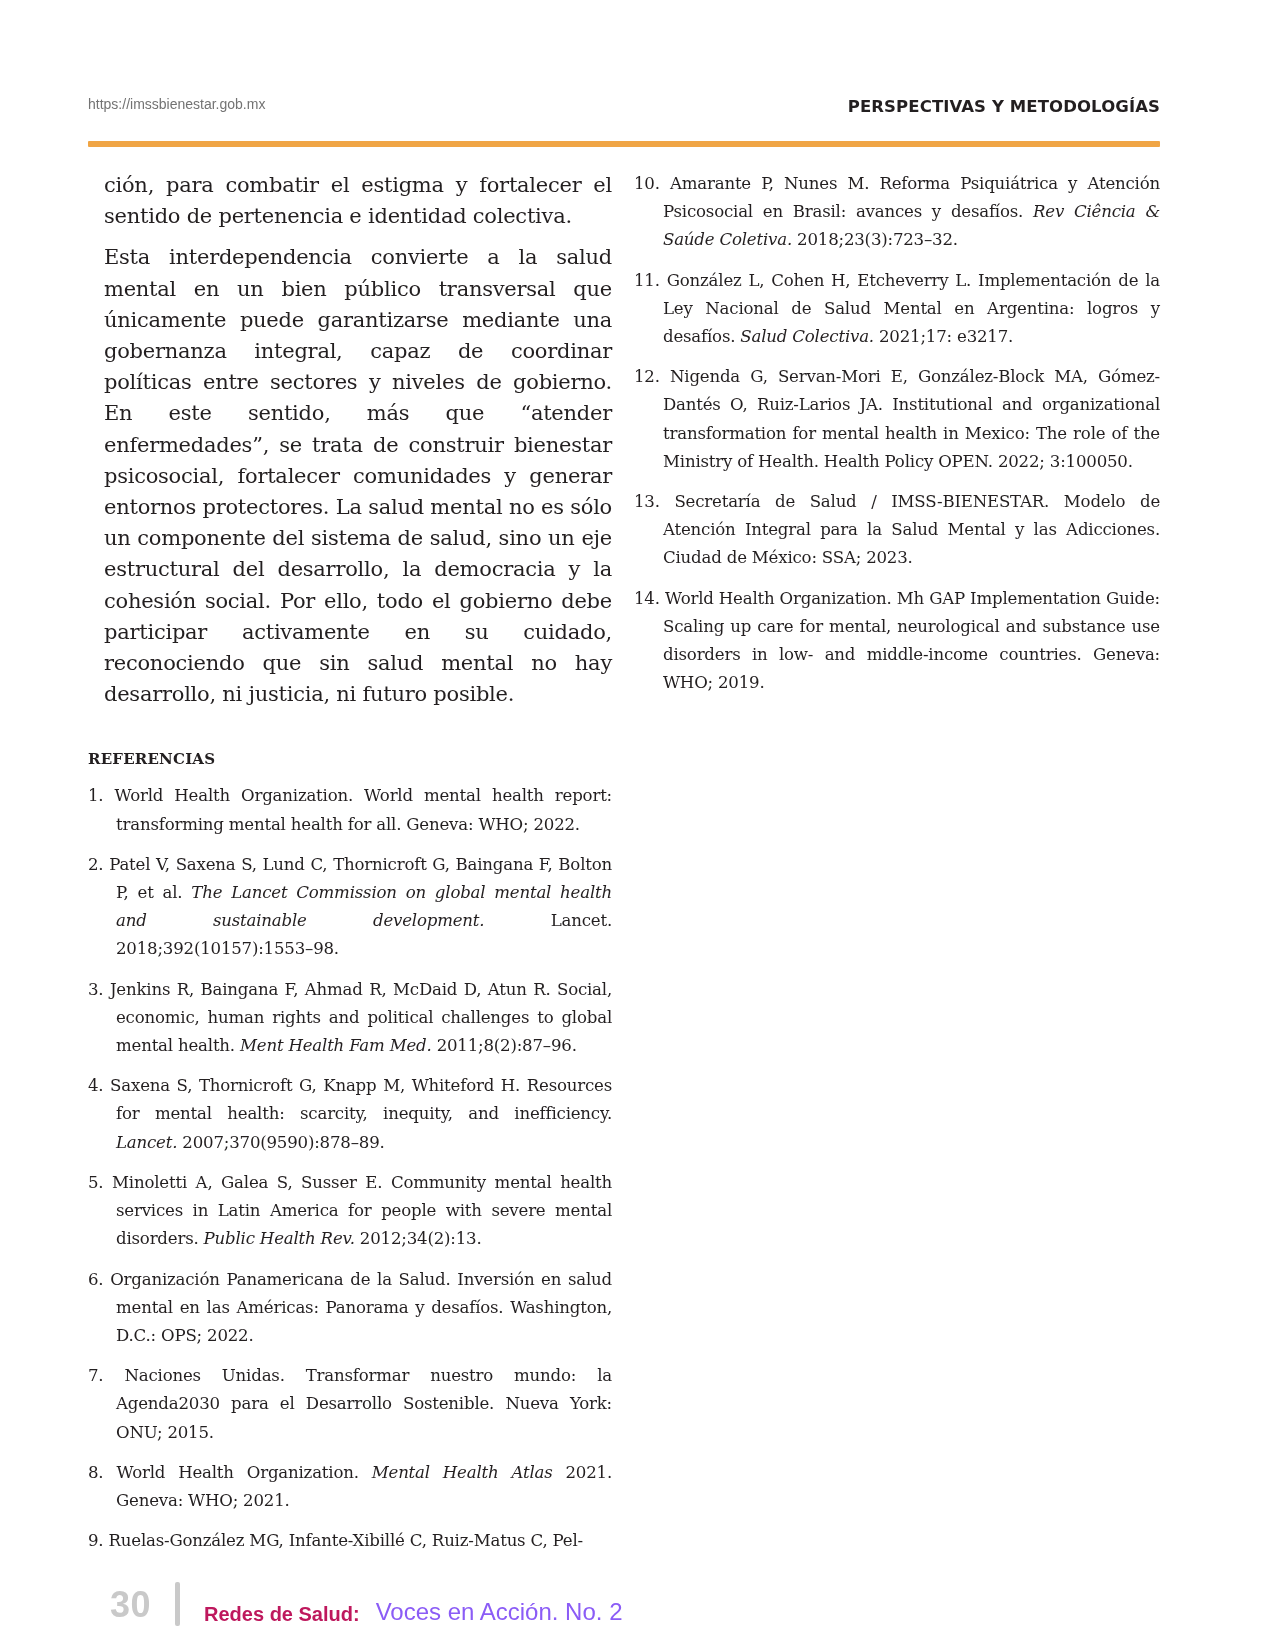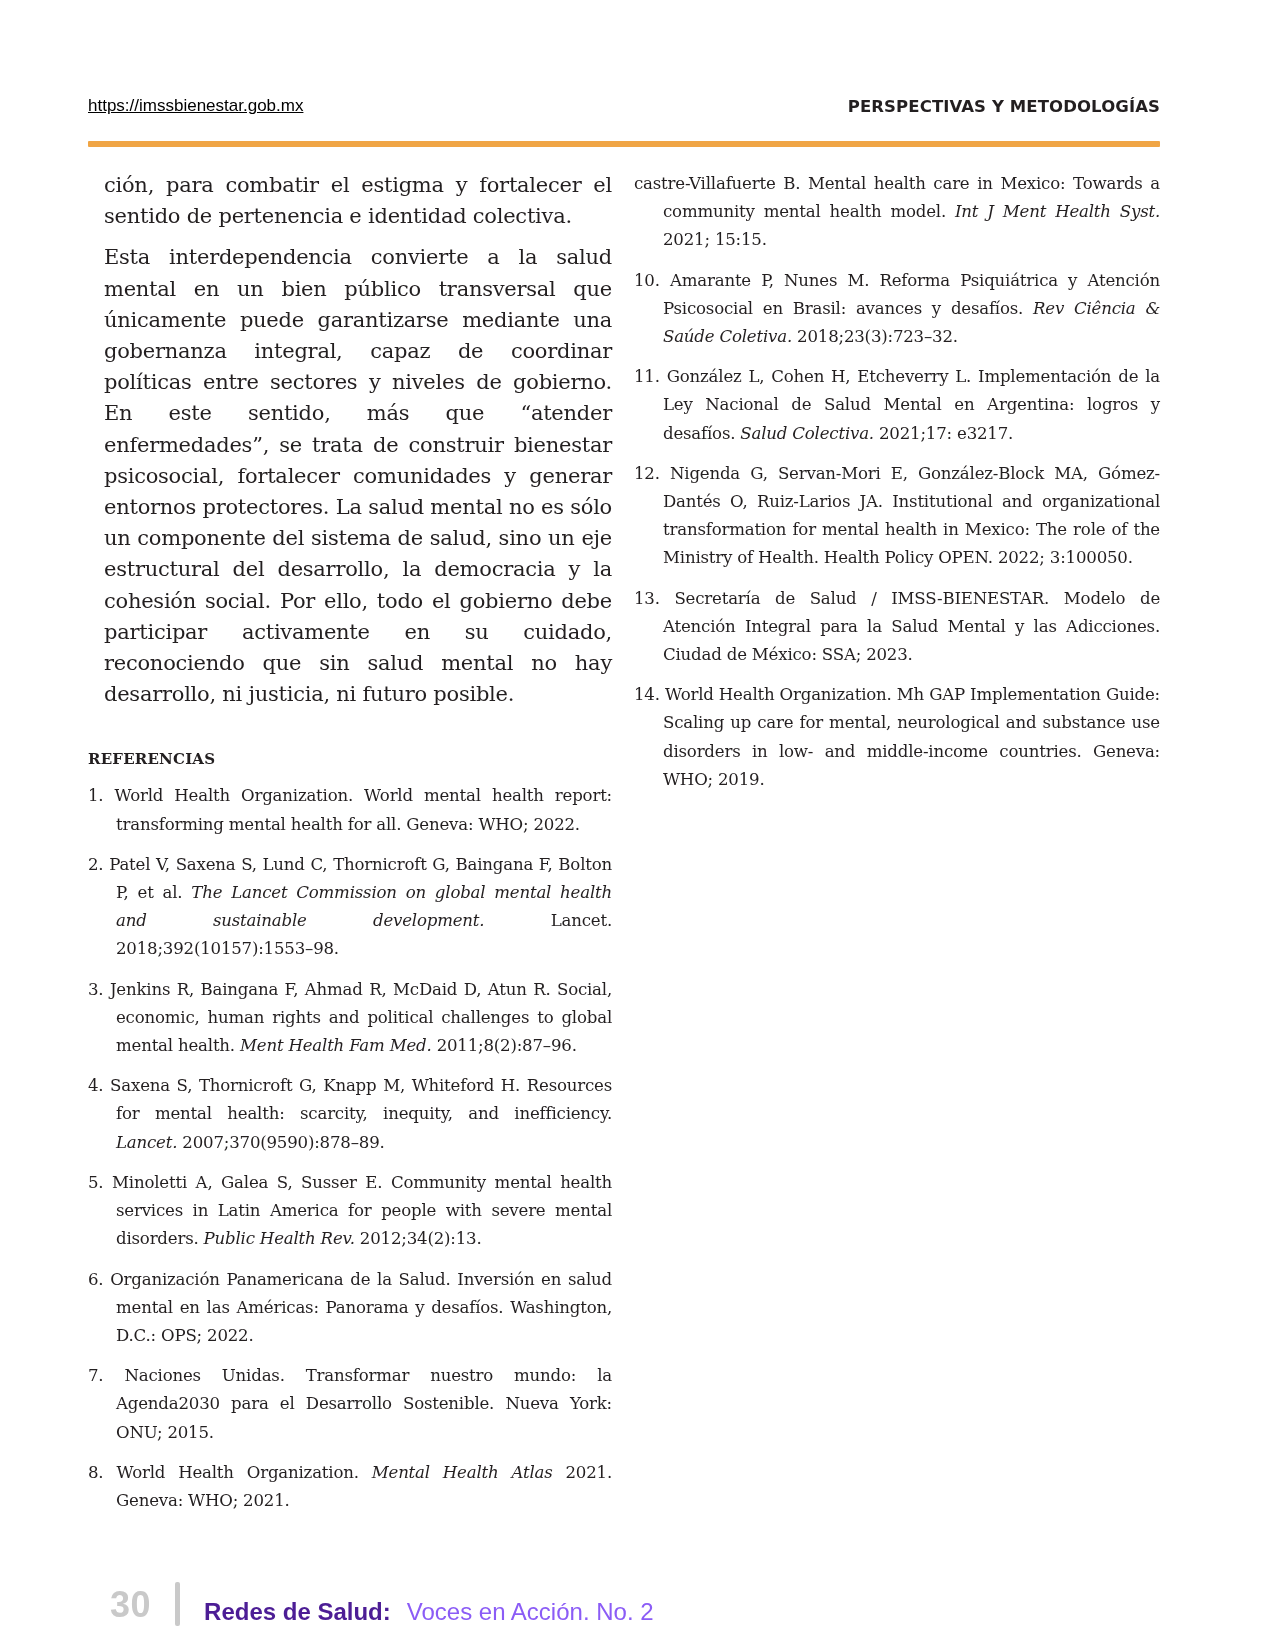--- a/index.html
+++ b/index.html
@@ -1,19 +1,19 @@
 <!DOCTYPE html>
 <html><head>
   <meta charset="utf-8">
   <style>
     html, body { margin: 0; padding: 0; background: #ffffff; }
     body { width: 1275px; height: 1650px; position: relative; overflow: hidden; color: #231f20; }
     .header-url {
       position: absolute; left: 88px; top: 96px;
-      font-family: "Liberation Sans", sans-serif; font-size: 17px; color: #000000; text-decoration: underline;
+      font-family: "Liberation Sans", sans-serif; font-size: 14px; color: #737373;
     }
     .header-section {
       position: absolute; right: 115px; top: 97px;
       font-family: "DejaVu Sans", sans-serif; font-weight: bold; font-size: 16.5px;
       color: #231f20; letter-spacing: 0.1px; margin-left: 12px;
     }
     .header-rule {
       position: absolute; left: 88px; top: 141px; width: 1072px; height: 6px;
       background: #f0a545; border-radius: 1px;
     }
@@ -36,21 +36,21 @@
     }
     .col-right .ref { padding-left: 29px; text-indent: -29px; }
     .ref i { font-style: italic; }
     .ref-cont { text-indent: 0; }
     .footer {
       position: absolute; left: 110px; top: 1580px; height: 46px;
       display: flex; align-items: flex-end; font-family: "Liberation Sans", sans-serif;
     }
     .page-num { font-size: 36px; font-weight: bold; color: #c9c9c9; letter-spacing: 0.5px; }
     .footer-bar { width: 5px; height: 44px; background: #c9c9c9; margin: 0 24px 0 24px; border-radius: 2px; }
-    .pub-bold { font-size: 24px; font-weight: bold; color: #4c1d95; }
+    .pub-bold { font-size: 20px; font-weight: bold; color: #be185d; }
     .pub-rest { font-size: 24px; color: #8b5cf6; margin-left: 16px; }
   </style>
 </head>
 <body>
 
 <div class="header-url">https://imssbienestar.gob.mx</div>
 <div class="header-section">PERSPECTIVAS Y METODOLOGÍAS</div>
 <div class="header-rule"></div>
 
 <div class="col col-left">
@@ -59,25 +59,25 @@
   <h2 class="refs-title">REFERENCIAS</h2>
   <div id="refs-left">
       <p class="ref"><span>1.</span> <span>World Health Organization. World mental health report: transforming mental health for all. Geneva: WHO; 2022.</span><i></i><span></span></p>
       <p class="ref"><span>2.</span> <span>Patel V, Saxena S, Lund C, Thornicroft G, Baingana F, Bolton P, et al. </span><i>The Lancet Commission on global mental health and sustainable development.</i><span> Lancet. 2018;392(10157):1553–98.</span></p>
       <p class="ref"><span>3.</span> <span>Jenkins R, Baingana F, Ahmad R, McDaid D, Atun R. Social, economic, human rights and political challenges to global mental health. </span><i>Ment Health Fam Med.</i><span> 2011;8(2):87–96.</span></p>
       <p class="ref"><span>4.</span> <span>Saxena S, Thornicroft G, Knapp M, Whiteford H. Resources for mental health: scarcity, inequity, and inefficiency. </span><i>Lancet.</i><span> 2007;370(9590):878–89.</span></p>
       <p class="ref"><span>5.</span> <span>Minoletti A, Galea S, Susser E. Community mental health services in Latin America for people with severe mental disorders. </span><i>Public Health Rev.</i><span> 2012;34(2):13.</span></p>
       <p class="ref"><span>6.</span> <span>Organización Panamericana de la Salud. Inversión en salud mental en las Américas: Panorama y desafíos. Washington, D.C.: OPS; 2022.</span><i></i><span></span></p>
       <p class="ref"><span>7.</span> <span>Naciones Unidas. Transformar nuestro mundo: la Agenda2030 para el Desarrollo Sostenible. Nueva York: ONU; 2015.</span><i></i><span></span></p>
       <p class="ref"><span>8.</span> <span>World Health Organization. </span><i>Mental Health Atlas</i><span> 2021. Geneva: WHO; 2021.</span></p>
+      <p class="ref"><span>9.</span> <span>Ruelas-González MG, Infante-Xibillé C, Ruiz-Matus C, Pel-</span><i></i><span></span></p>
     </div>
 </div>
 
 <div class="col col-right">
-  <p class="ref ref-cont"><span>castre-Villafuerte B. Mental health care in Mexico: Towards a community mental health model. </span><i>Int J Ment Health Syst.</i><span> 2021; 15:15.</span></p>
   <div id="refs-right">
       <p class="ref"><span>10.</span> <span>Amarante P, Nunes M. Reforma Psiquiátrica y Atención Psicosocial en Brasil: avances y desafíos. </span><i>Rev Ciência &amp; Saúde Coletiva.</i><span> 2018;23(3):723–32.</span></p>
       <p class="ref"><span>11.</span> <span>González L, Cohen H, Etcheverry L. Implementación de la Ley Nacional de Salud Mental en Argentina: logros y desafíos. </span><i>Salud Colectiva.</i><span> 2021;17: e3217.</span></p>
       <p class="ref"><span>12.</span> <span> Nigenda G, Servan-Mori E, González-Block MA, Gómez-Dantés O, Ruiz-Larios JA. Institutional and organizational transformation for mental health in Mexico: The role of the Ministry of Health. Health Policy OPEN. 2022; 3:100050.</span><i></i><span></span></p>
       <p class="ref"><span>13.</span> <span>Secretaría de Salud / IMSS-BIENESTAR. Modelo de Atención Integral para la Salud Mental y las Adicciones. Ciudad de México: SSA; 2023.</span><i></i><span></span></p>
       <p class="ref"><span>14.</span> <span>World Health Organization. Mh GAP Implementation Guide: Scaling up care for mental, neurological and substance use disorders in low- and middle-income countries. Geneva: WHO; 2019.</span><i></i><span></span></p>
     </div>
 </div>
 
 <div class="footer">

